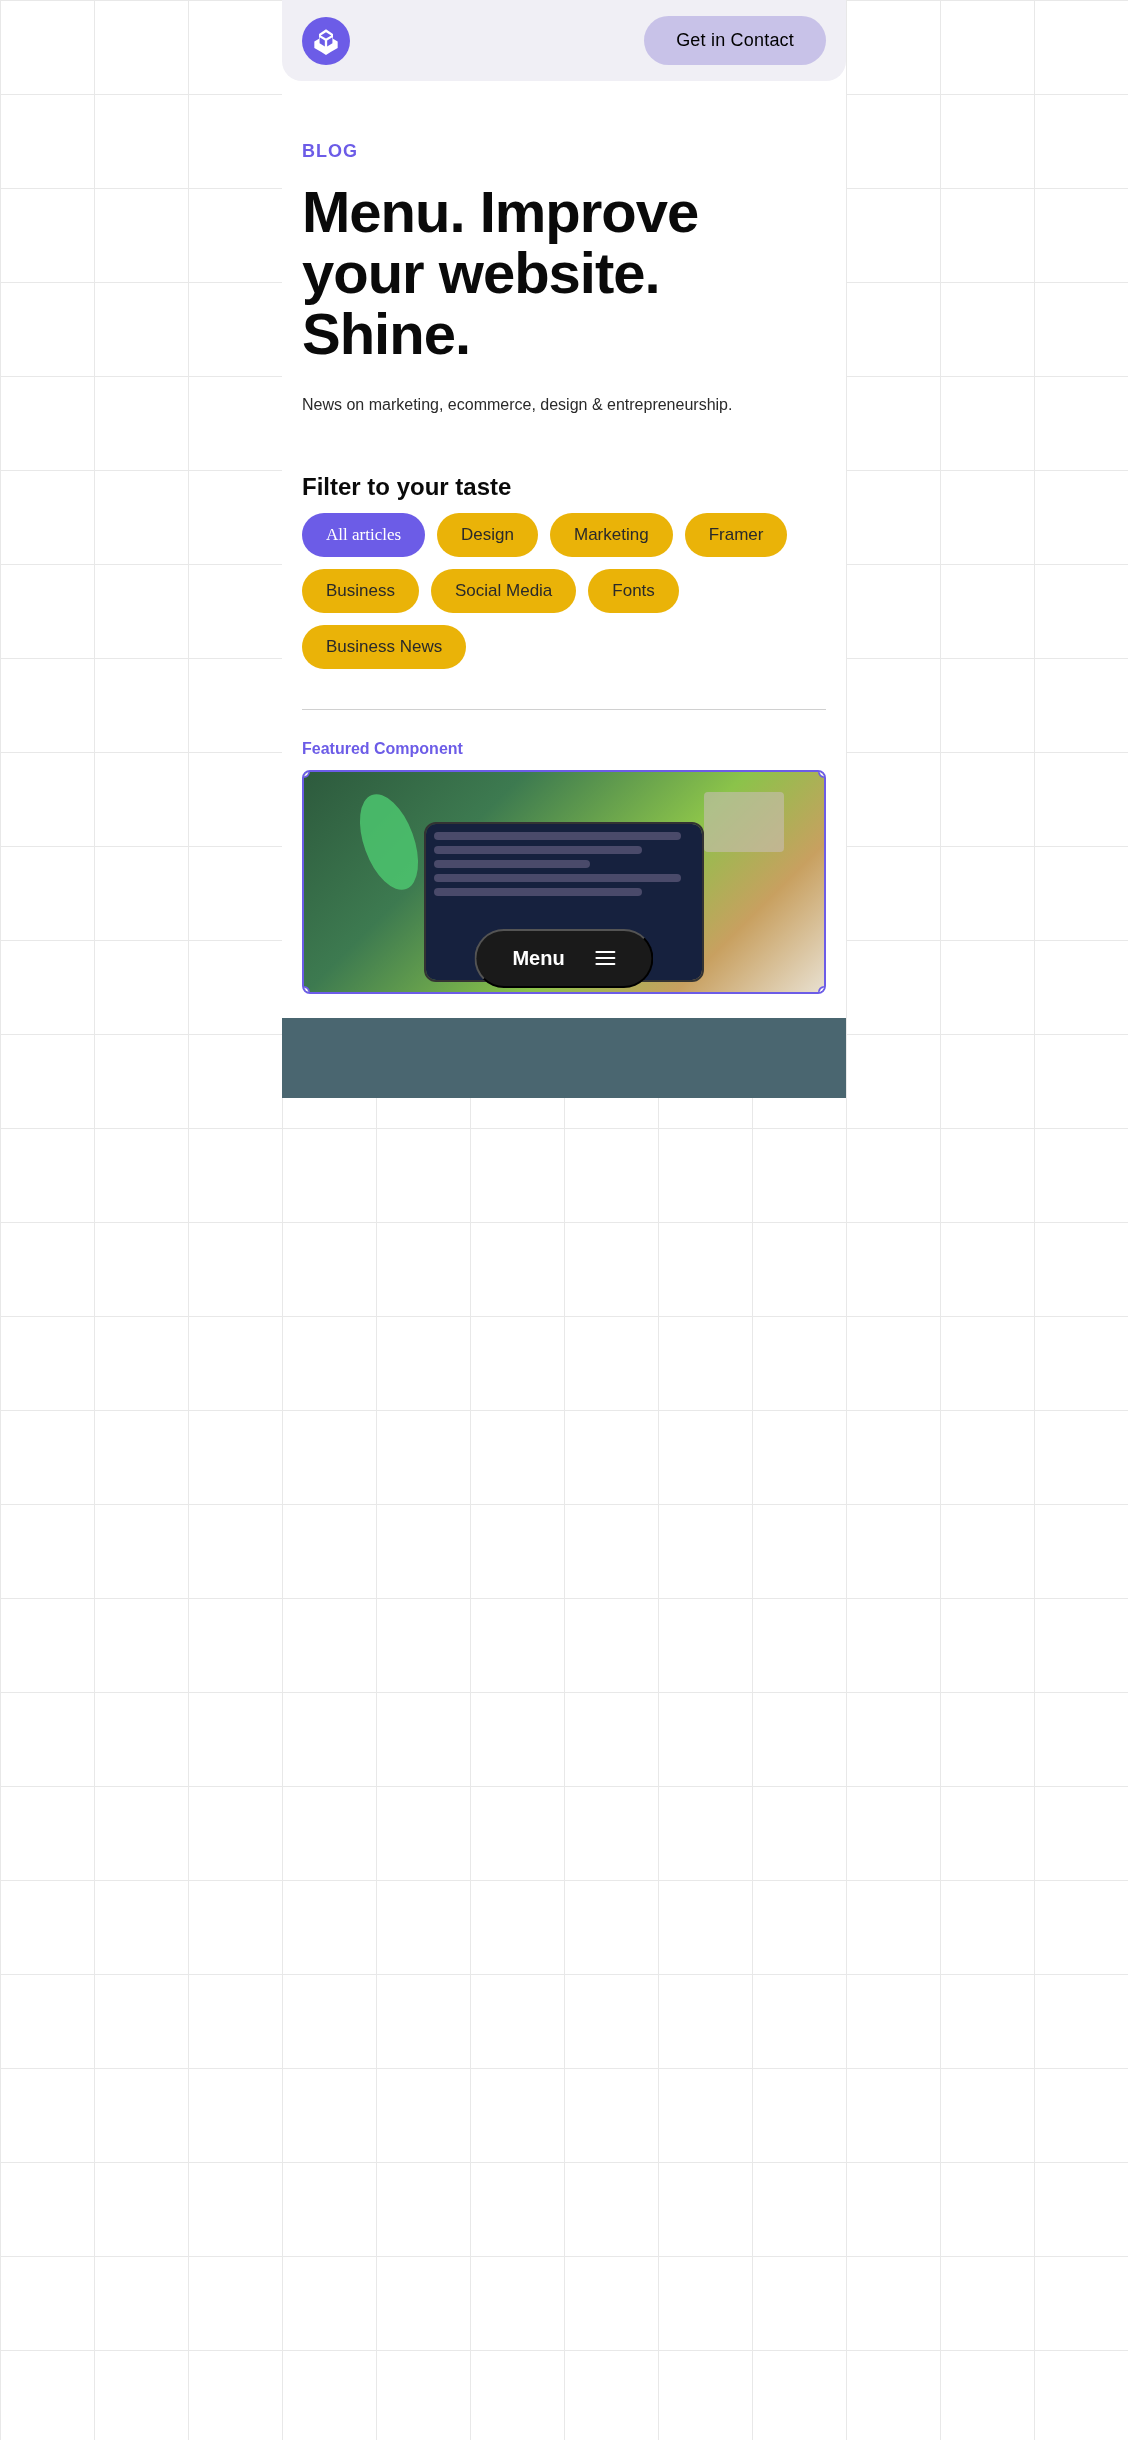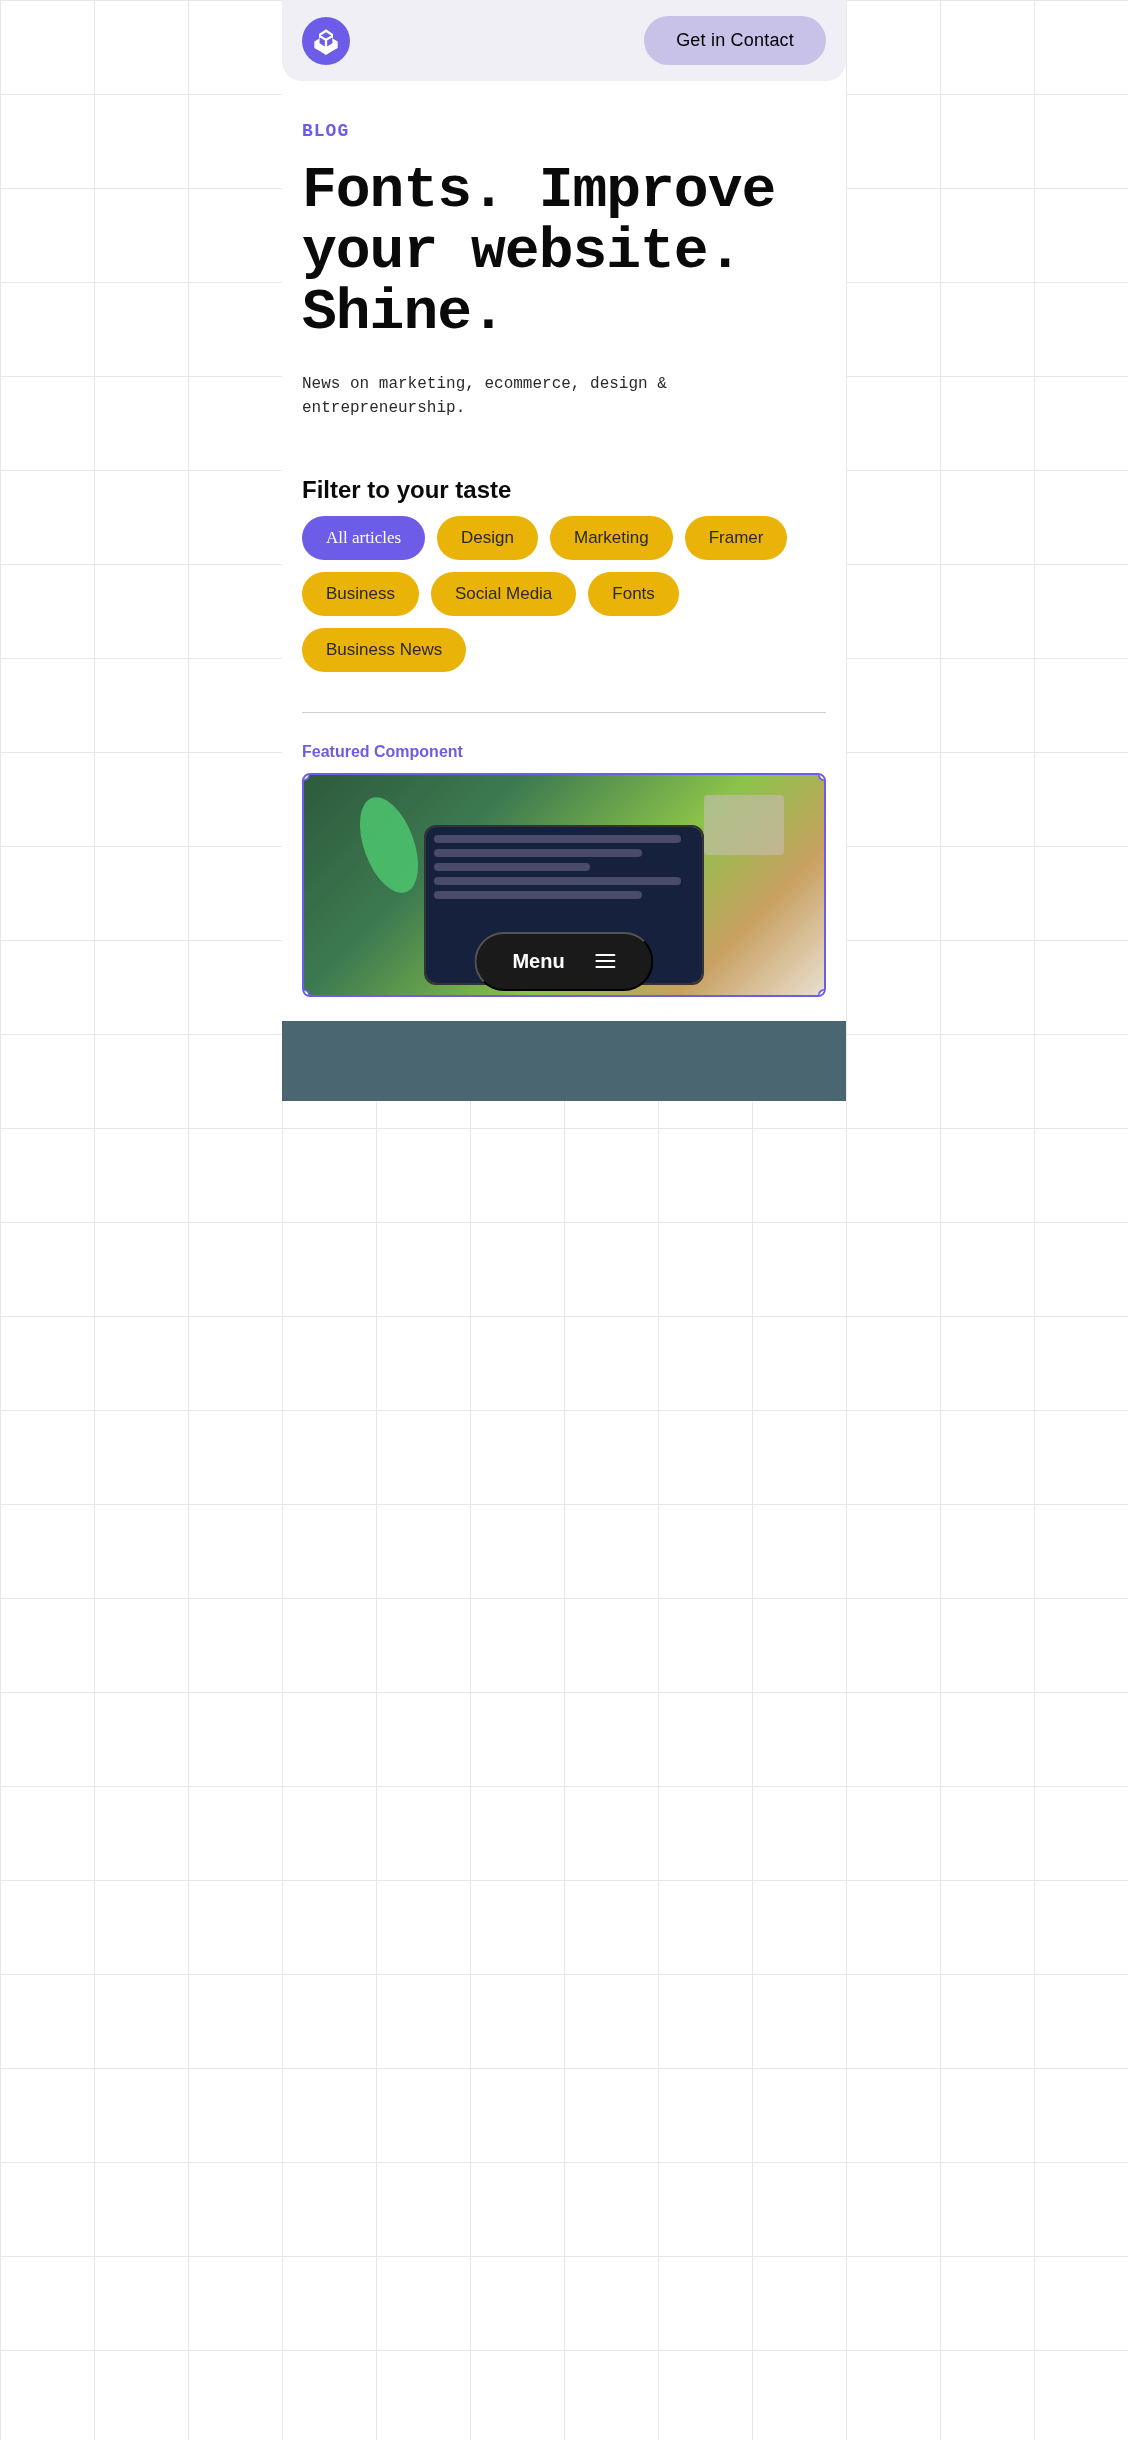--- a/index.html
+++ b/index.html
@@ -72,22 +72,21 @@
       border-radius: 30px;
       padding: 14px 32px;
       font-size: 18px;
       font-weight: 500;
       cursor: pointer;
       letter-spacing: 0.2px;
     }
 
     
     .hero {
-      padding: 40px 20px 20px 20px;
-      font-family: Liberation Mono, monospace;
+      padding: 60px 20px 20px 20px;
     }
 
     .blog-label {
       color: #6c5ce7;
       font-size: 18px;
       font-weight: 700;
       letter-spacing: 1px;
       text-transform: uppercase;
       margin-bottom: 20px;
     }
@@ -304,21 +303,21 @@
       <svg viewBox="0 0 24 24" xmlns="http://www.w3.org/2000/svg">
         <path d="M12 2L6 6v4l-4 2.5V18l6 3.5L12 24l4-2.5 6-3.5v-5.5L18 10V6L12 2zm0 2.5l4.5 2.7-4.5 2.7L7.5 7.2 12 4.5zM6.5 8.8l4.5 2.7v5.3L6.5 14V8.8zm11 0V14l-4.5 2.8v-5.3l4.5-2.7z"></path>
       </svg>
     </div>
     <button class="contact-btn">Get in Contact</button>
   </header>
 
   <section class="hero">
     <p class="blog-label">BLOG</p>
     <h1 class="hero-title">
-      <span>Fonts. Improve</span><br>
+      <span>Menu. Improve</span><br>
       <span>your website.</span><br>
       <span>Shine.</span>
     </h1>
     <p class="hero-subtitle">News on marketing, ecommerce, design &amp; entrepreneurship.</p>
   </section>
 
   <section class="filter-section">
     <h2 class="filter-title">Filter to your taste</h2>
     <div class="filter-tags">
       <button class="tag tag-active">All articles</button>

